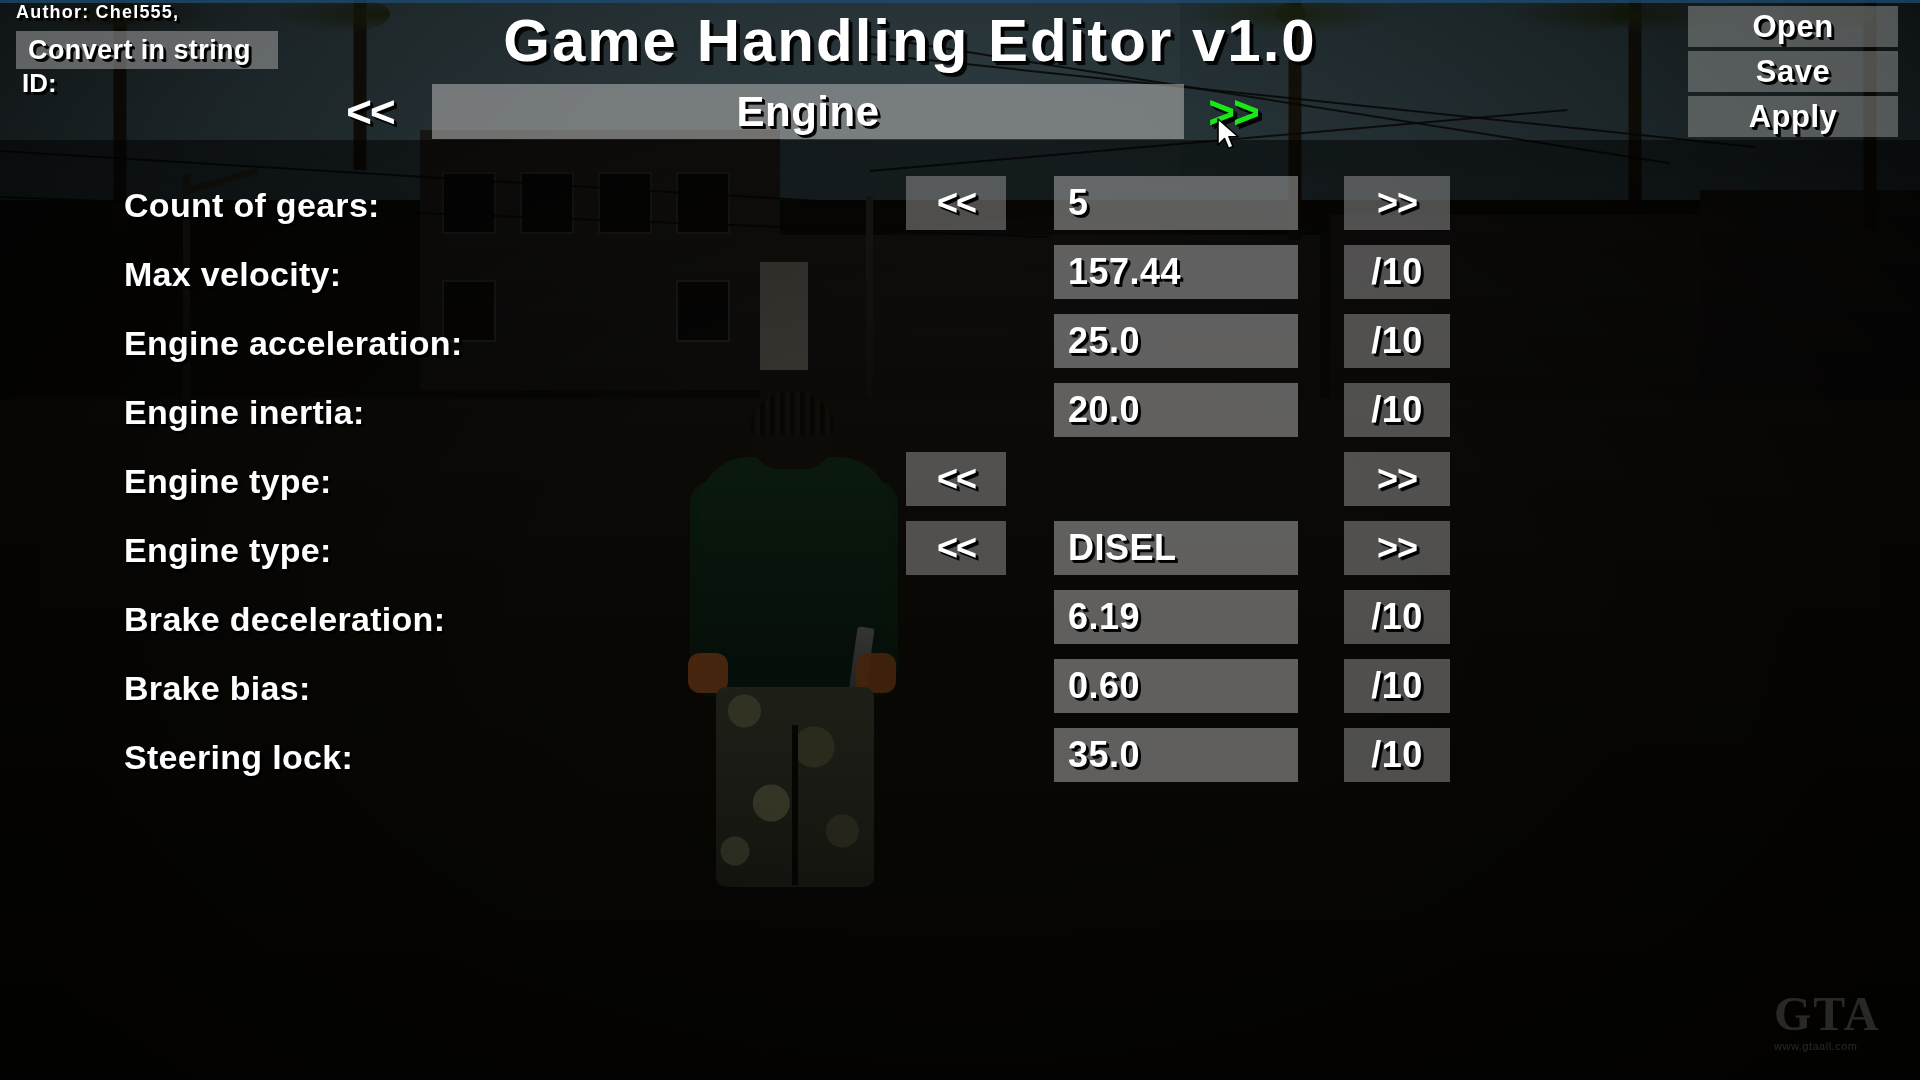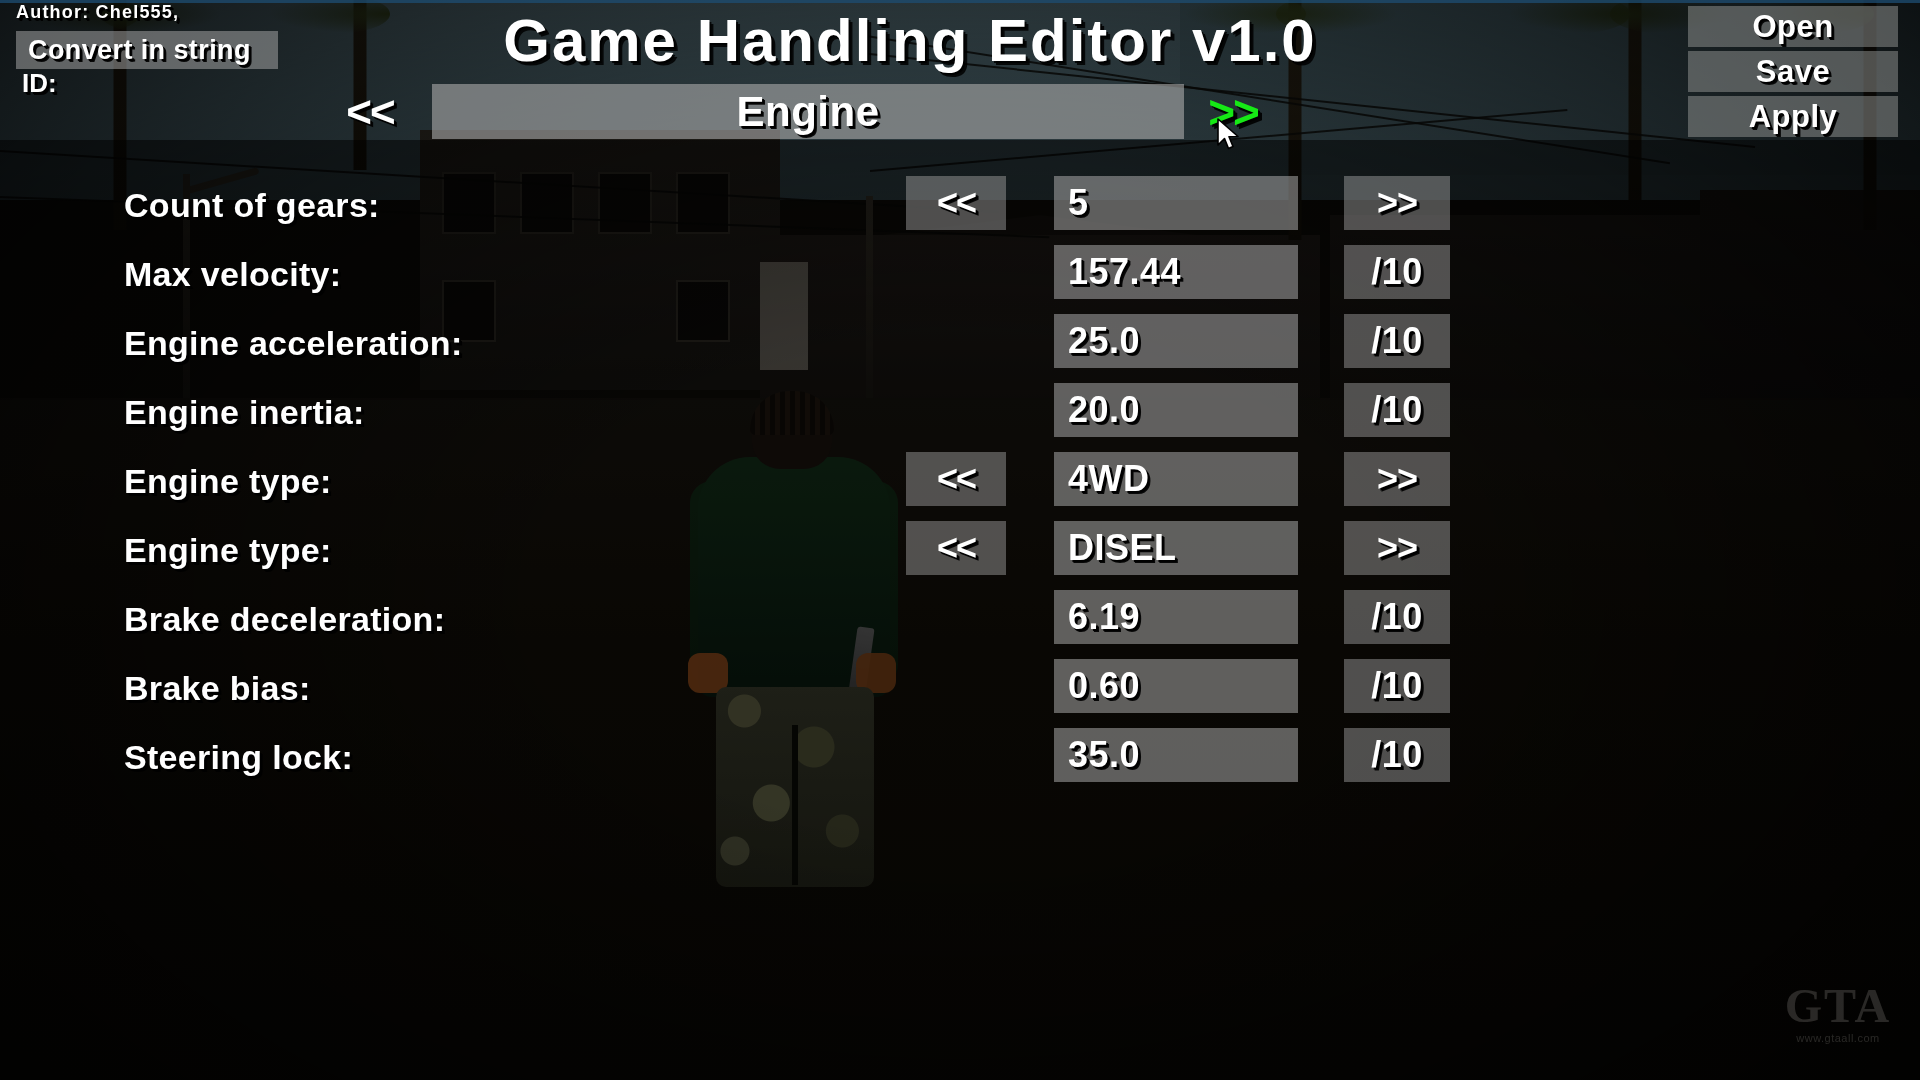--- a/index.html
+++ b/index.html
@@ -218,22 +218,22 @@
   .p-inc {
     position:absolute; left:1344px; top:6px; width:106px; height:54px;
     background:rgba(168,168,168,.45);
     display:flex; align-items:center; justify-content:center;
     font-size:36px; letter-spacing:-1px;
   }
   .p-inc.slash { letter-spacing:.5px; }
 
   
   #watermark {
-    position:absolute; right:18px; bottom:16px; width:128px; height:84px;
-    opacity:.17; text-align:center;
+    position:absolute; right:18px; bottom:8px; width:128px; height:84px;
+    opacity:.17; text-align:left;
   }
   #watermark .gta {
     font-size:48px; font-weight:bold; color:#e8e4da; letter-spacing:2px;
     line-height:52px; font-family:"Liberation Serif", serif;
   }
   #watermark .url {
     font-size:11px; color:#ded9cf; letter-spacing:.5px;
   }
 </style>
 </head>
@@ -365,21 +365,20 @@
     <div class="prow">
       <div class="p-label shadowtext">Engine inertia:</div>
 
       <div class="p-value shadowtext">20.0</div>
       <div class="p-inc slash shadowtext">/10</div>
     </div>
 
     <div class="prow">
       <div class="p-label shadowtext">Engine type:</div>
       <div class="p-dec shadowtext">&lt;&lt;</div>
-      <div class="p-value shadowtext">4WD</div>
       <div class="p-inc shadowtext">&gt;&gt;</div>
     </div>
 
     <div class="prow">
       <div class="p-label shadowtext">Engine type:</div>
       <div class="p-dec shadowtext">&lt;&lt;</div>
       <div class="p-value shadowtext">DISEL</div>
       <div class="p-inc shadowtext">&gt;&gt;</div>
     </div>
 

